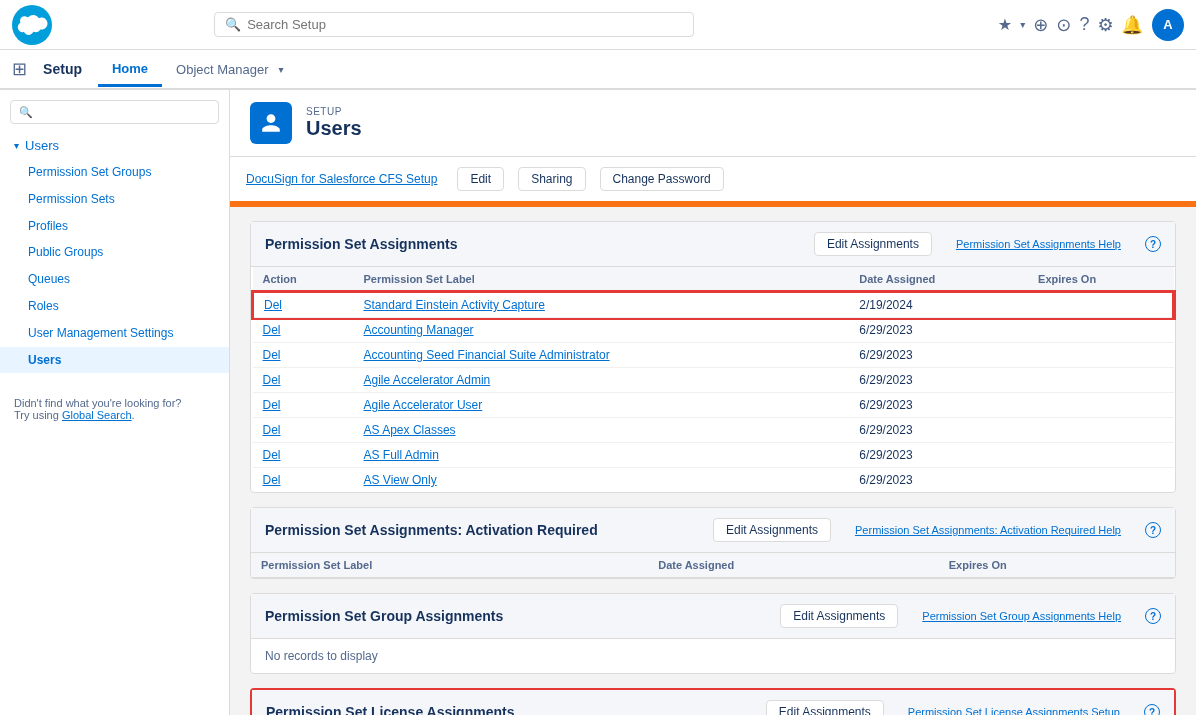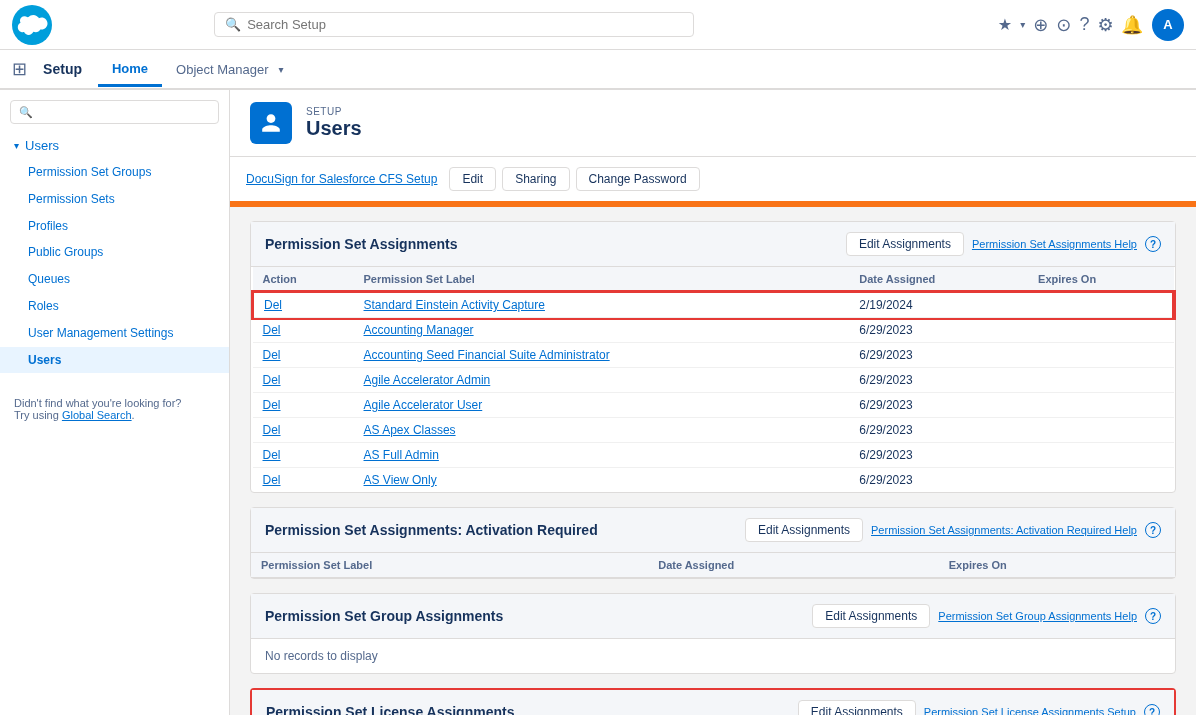--- a/index.html
+++ b/index.html
@@ -86,34 +86,34 @@
       background: #fff; padding: 10px 16px; border-bottom: 6px solid #f97316;
       display: flex; align-items: center; gap: 6px;
     }
     .user-action-bar .link-btn {
       color: #0070d2; text-decoration: underline; font-size: 12px; cursor: pointer; margin-right: 6px;
     }
 
     
     .btn {
       padding: 4px 12px; font-size: 12px; border: 1px solid #dddbda;
-      border-radius: 4px; background: #fff; cursor: pointer; color: #16325c;
+      border-radius: 4px; background: #fff; cursor: pointer; color: #16325c; margin-left: 8px;
     }
 
     
     .section {
       background: #fff; margin-top: 14px; border: 1px solid #dddbda; border-radius: 4px;
     }
     .section.highlighted { border: 2px solid #e53935; }
     .section-header-bar {
       display: flex; align-items: center; justify-content: space-between;
       padding: 10px 14px; border-bottom: 1px solid #dddbda; background: #f4f6f9;
     }
     .section-header-bar h3 { font-size: 14px; font-weight: bold; color: #16325c; }
-    .section-header-bar .header-right { display: flex; align-items: center; gap: 8px; justify-content: flex-end; }
+    .section-header-bar .header-right { display: flex; align-items: center; gap: 24px; justify-content: flex-end; }
     .help-link { font-size: 11px; color: #0070d2; cursor: pointer; text-decoration: underline; }
     .help-icon {
       display: inline-flex; align-items: center; justify-content: center;
       width: 16px; height: 16px; border-radius: 50%; border: 1px solid #0070d2;
       font-size: 10px; color: #0070d2; font-weight: bold; cursor: pointer;
     }
 
     
     table { width: 100%; border-collapse: collapse; font-size: 12px; }
     table th {

